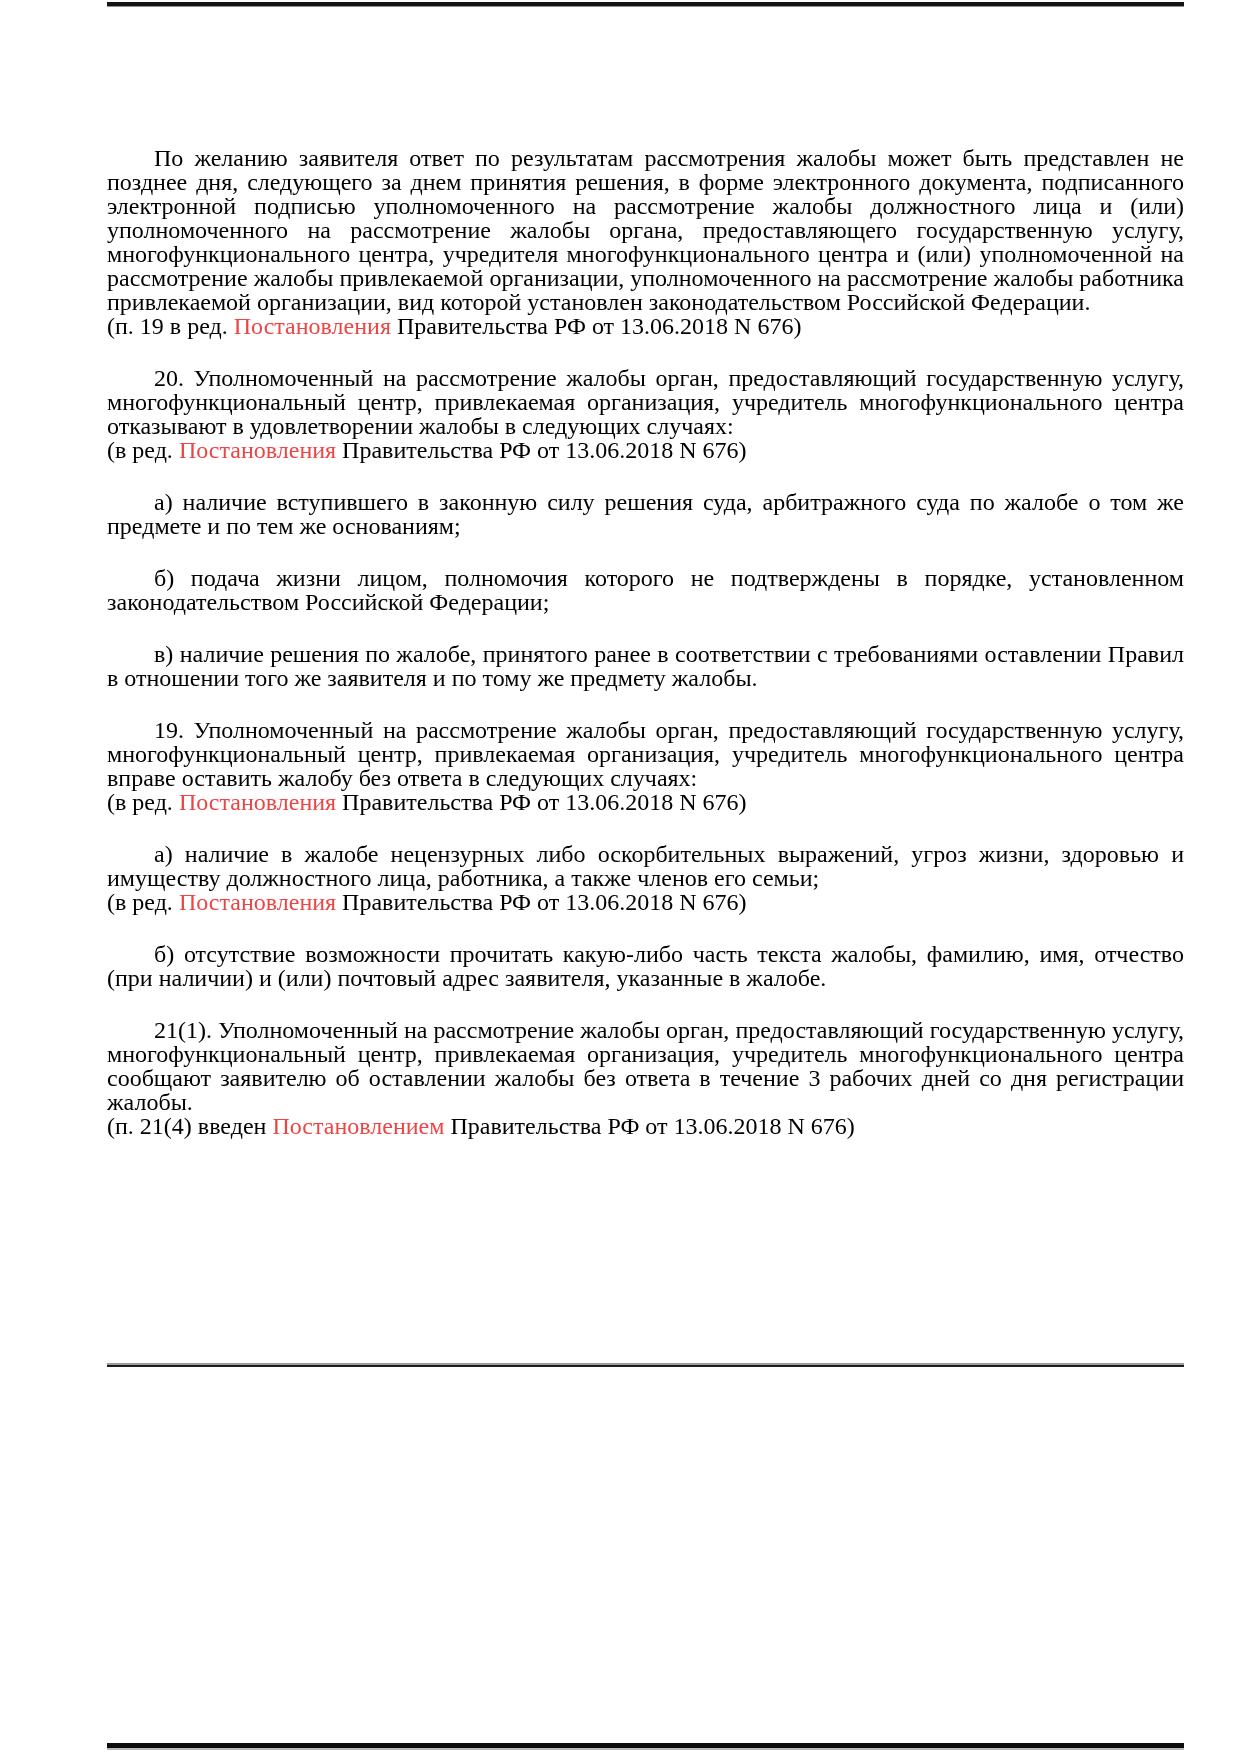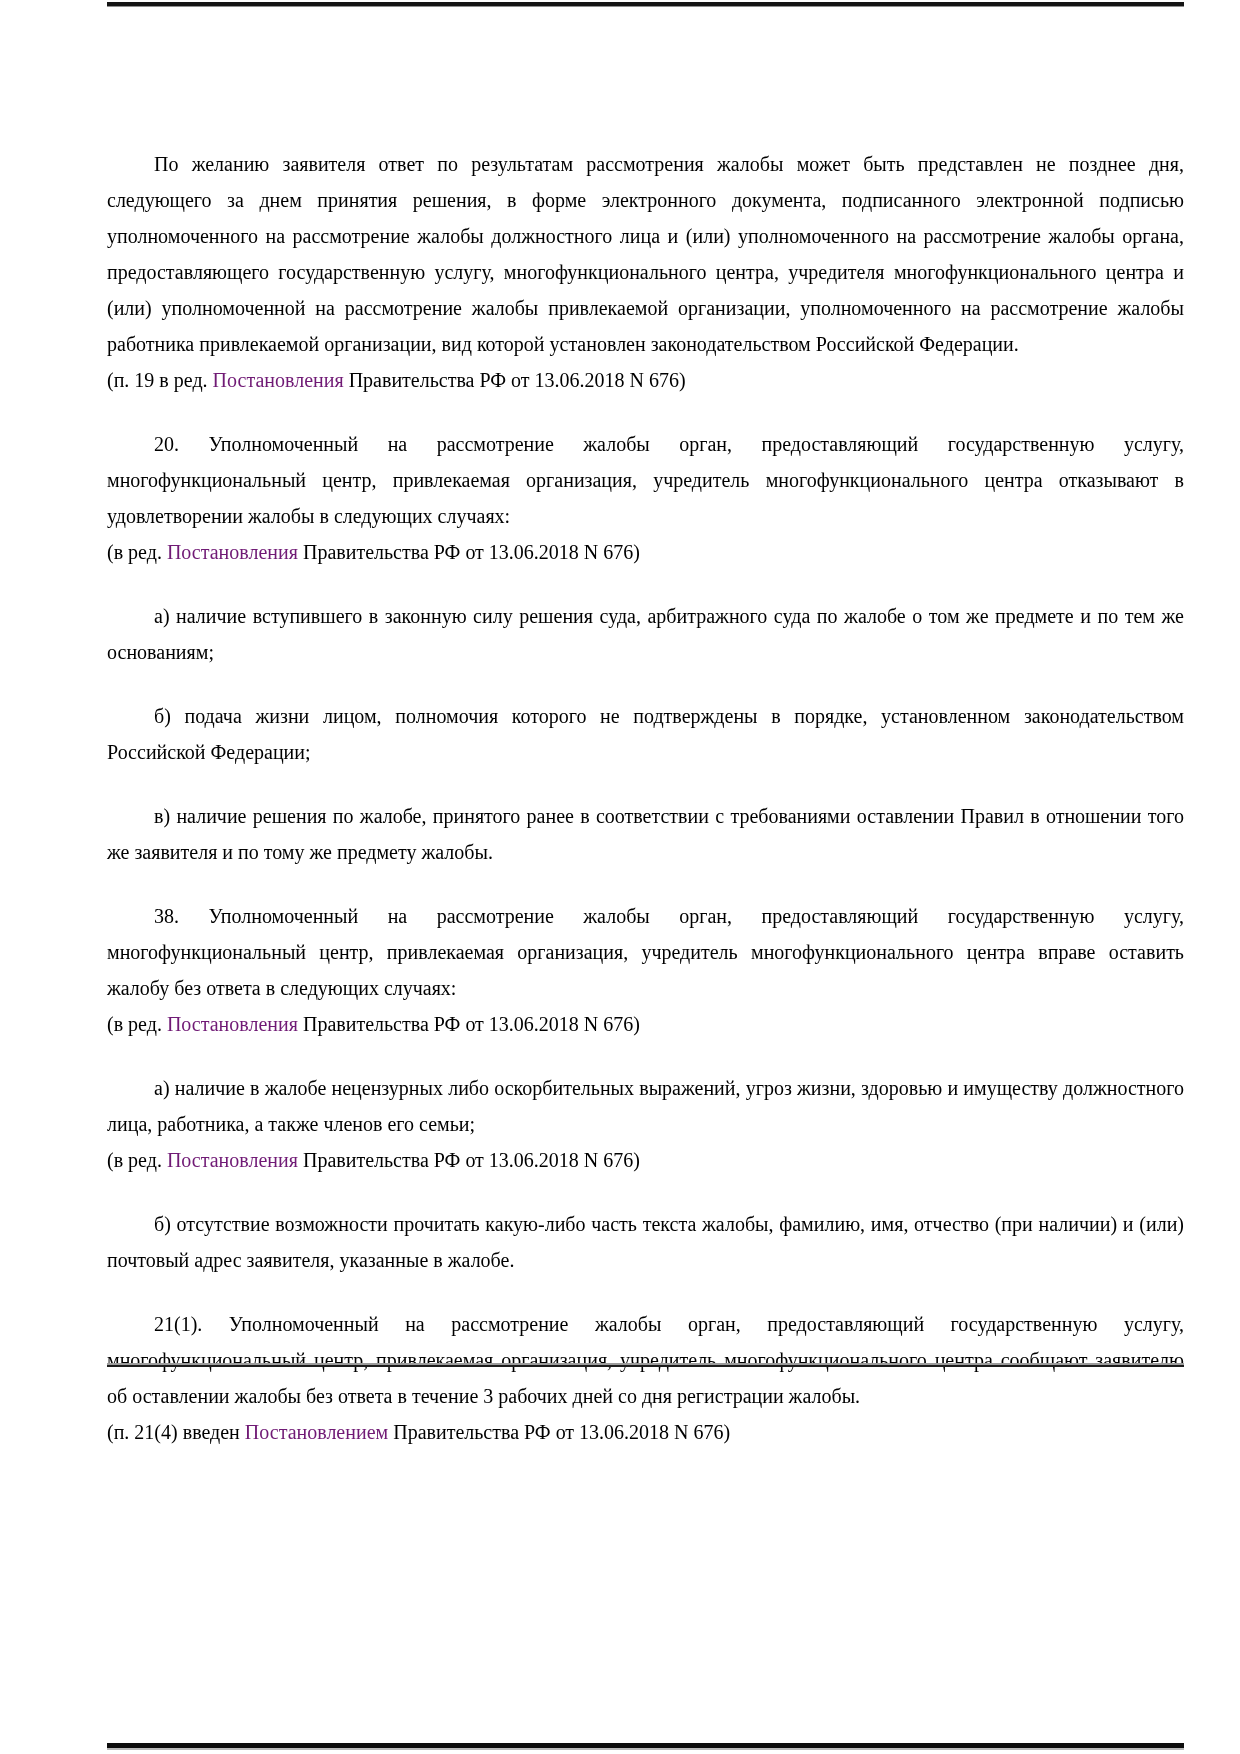--- a/index.html
+++ b/index.html
@@ -33,33 +33,33 @@
     top: 1743px;
     height: 5px;
     background: #0d0d0d;
     border-bottom: 2px solid #b8b8b8;
   }
   .text-area {
     position: absolute;
     top: 146px;
     left: 107px;
     width: 1077px;
-    font-size: 20px;
-    line-height: 36px;
+    font-size: 24px;
+    line-height: 24px;
   }
   .group { margin: 0 0 28px 0; }
   .text-area p { margin: 0; padding: 0; }
   .body-par {
     text-align: justify;
     text-align-last: left;
     text-indent: 47px;
   }
   .note-par { text-align: left; }
   .doc-link {
-    color: #701a75;
+    color: #ef4444;
     text-decoration: none;
     cursor: pointer;
   }
 </style>
 </head>
 <body>
 
 <div class="page">
 
   <div class="rule rule-top"></div>
@@ -82,21 +82,21 @@
 
     <div class="group">
       <p class="body-par">б) подача жизни лицом, полномочия которого не подтверждены в порядке, установленном законодательством Российской Федерации;</p>
     </div>
 
     <div class="group">
       <p class="body-par">в) наличие решения по жалобе, принятого ранее в соответствии с требованиями оставлении Правил в отношении того же заявителя и по тому же предмету жалобы.</p>
     </div>
 
     <div class="group">
-      <p class="body-par">38. Уполномоченный на рассмотрение жалобы орган, предоставляющий государственную услугу, многофункциональный центр, привлекаемая организация, учредитель многофункционального центра вправе оставить жалобу без ответа в следующих случаях:</p>
+      <p class="body-par">19. Уполномоченный на рассмотрение жалобы орган, предоставляющий государственную услугу, многофункциональный центр, привлекаемая организация, учредитель многофункционального центра вправе оставить жалобу без ответа в следующих случаях:</p>
       <p class="note-par"><span>(в ред. </span><a href="#" class="doc-link">Постановления</a><span> Правительства РФ от 13.06.2018 N 676)</span></p>
     </div>
 
     <div class="group">
       <p class="body-par">а) наличие в жалобе нецензурных либо оскорбительных выражений, угроз жизни, здоровью и имуществу должностного лица, работника, а также членов его семьи;</p>
       <p class="note-par"><span>(в ред. </span><a href="#" class="doc-link">Постановления</a><span> Правительства РФ от 13.06.2018 N 676)</span></p>
     </div>
 
     <div class="group">
       <p class="body-par">б) отсутствие возможности прочитать какую-либо часть текста жалобы, фамилию, имя, отчество (при наличии) и (или) почтовый адрес заявителя, указанные в жалобе.</p>

